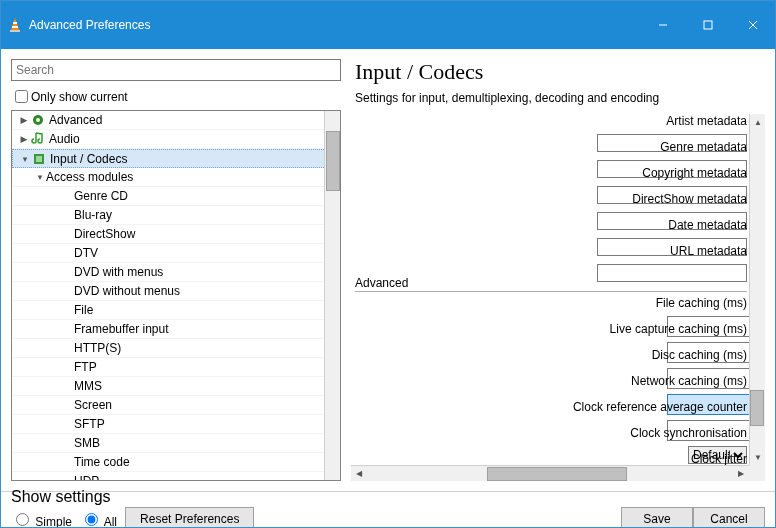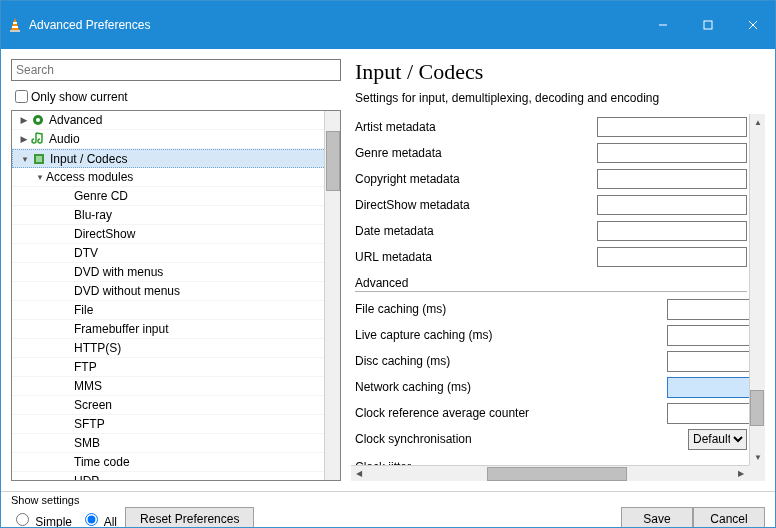--- a/index.html
+++ b/index.html
@@ -27,31 +27,31 @@
   .right .desc { margin: 0 0 8px 4px; }
   .form-wrap { flex: 1; border-top: 1px solid transparent; position: relative; overflow: hidden; }
   .vscroll { position: absolute; right: 0; top: 0; width: 16px; height: calc(100% - 16px); background: #f0f0f0; border-left: 1px solid #d0d0d0; }
   .vscroll .arrow, .hscroll .arrow { width: 16px; height: 16px; display:flex; align-items:center; justify-content:center; font-size:8px; color:#555; }
   .vscroll .thumbv { width: 14px; height: 36px; margin: 260px auto 0; background: #c0c0c0; border: 1px solid #a0a0a0; position:absolute; left:0; }
   .hscroll { position: absolute; left: 0; bottom: 0; right: 16px; height: 16px; background: #f0f0f0; border-top: 1px solid #d0d0d0; display:flex; align-items:center; }
   .hscroll .track { flex:1; position:relative; height:14px; }
   .hscroll .thumbh { position:absolute; left: 120px; width: 140px; height: 14px; background: #c0c0c0; border: 1px solid #a0a0a0; }
   .corner { position:absolute; right:0; bottom:0; width:16px; height:16px; background:#f0f0f0; }
   .form { padding-right: 18px; padding-left: 4px; overflow:hidden; height: calc(100% - 16px); }
-  .row { display: flex; align-items: center; height: 26px; gap: 6px; }
+  .row { display: flex; align-items: flex-end; height: 26px; gap: 6px; flex-direction: column; }
   .row label { flex: 1; }
   .row input[type=text].meta { width: 150px; height: 20px; border: 1px solid #7a7a7a; }
   .row .spin { width: 80px; height: 21px; display:flex; }
   .row .spin input { flex:1; text-align:right; border:1px solid #7a7a7a; padding-right:2px; height:21px; }
   .row .spin.focus input { background:#cde6fb; border-color:#2a7ad0; }
   .row select { width: 59px; height: 21px; border:1px solid #7a7a7a; background:#eee; }
   .group-label { border-bottom: 1px solid #b0b0b0; margin: 6px 0 4px 0; padding-bottom:1px; }
   .bottom { height: 44px; border-top: 1px solid #d0d0d0; padding: 4px 10px; display: flex; align-items: flex-end; }
   .show-settings { flex: 1; }
-  .fieldset-label { font-size: 11px; position: relative; top: 1px; }
+  .fieldset-label { font-size: 16px; position: relative; top: 1px; }
   .radio-row { display:flex; gap: 8px; align-items:center; margin-top:2px; }
   .btn-std { height: 24px; padding: 0 14px; border: 1px solid #a0a0a0; background: #e6e6e6; }
   .btngroup { display:flex; }
 </style>
 </head>
 <body>
 
 <div class="titlebar">
   <svg class="logo" viewBox="0 0 16 16">
       <polygon points="8,1 12,13 4,13" fill="#ff8c00"></polygon>

